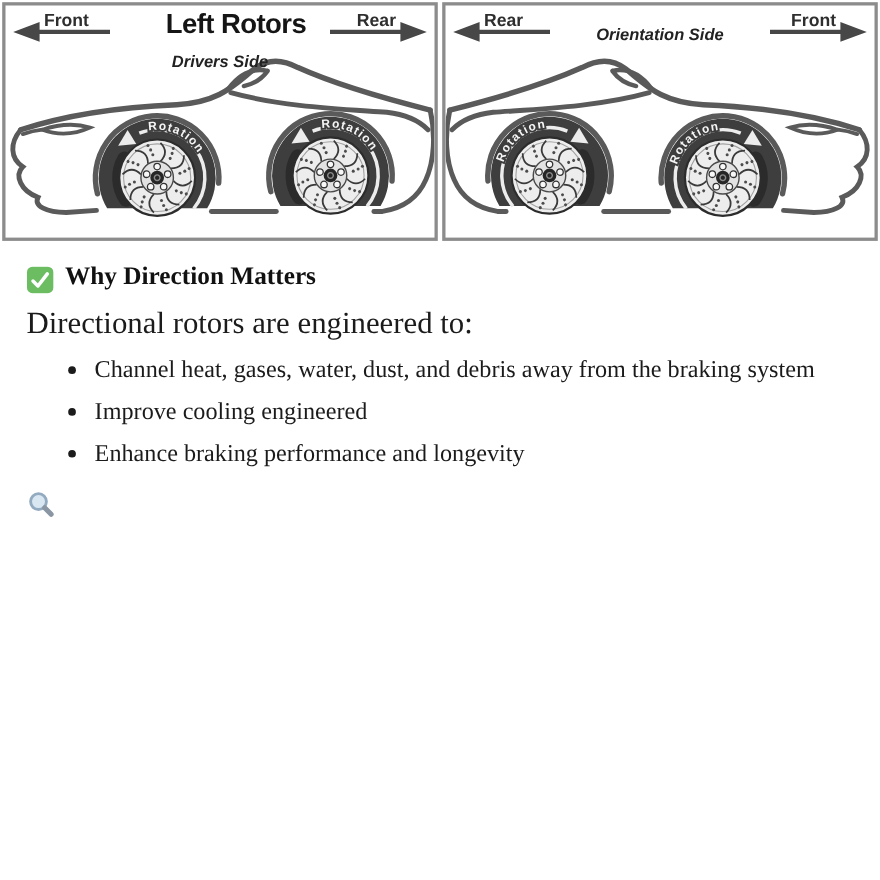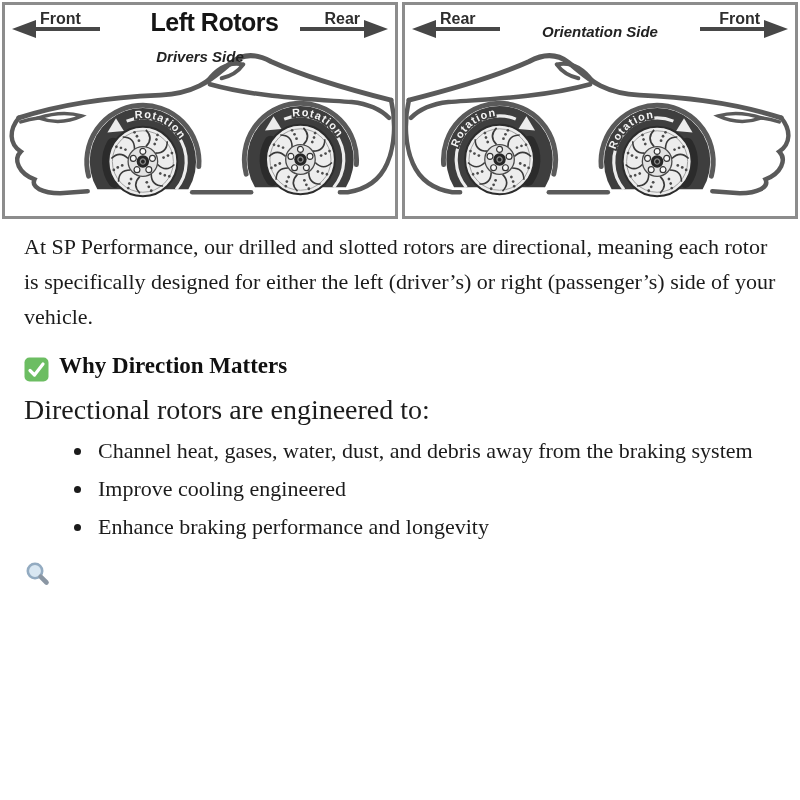--- a/index.html
+++ b/index.html
@@ -23,21 +23,21 @@
 
   
   .article{padding:0 20px 0 24px;}
   .intro{font-size:22px;line-height:35px;margin:10px 0 0 0;}
   .sec-head{display:flex;align-items:flex-end;gap:10px;font-size:23px;line-height:32px;margin:12px 0 0 0;}
   .sec-head .head-text{color:#111;}
   .sec-head.bold .head-text{font-weight:bold;}
   .sec-head.regular .head-text{font-weight:normal;color:#222;}
   .lead{font-size:28px;line-height:35px;margin:10px 0 0 0;}
   ul.blist{margin:6px 0 0 0;padding:0 0 0 58px;}
-  ul.blist li{font-size:22px;line-height:35px;margin:3px 12px;padding-left:4px;}
+  ul.blist li{font-size:22px;line-height:35px;margin:3px 0;padding-left:4px;}
   .gap-before{margin-top:16px;}
   .icon-box{flex:0 0 auto;display:flex;align-items:center;}
 </style>
 </head>
 <body>
 
 <svg width="0" height="0" style="position:absolute" aria-hidden="true">
   <defs>
 
     <g id="car-body" stroke="#5a5a5a" stroke-width="5" fill="none" stroke-linecap="round">
@@ -195,21 +195,20 @@
         <polygon points="90,20 66,11 66,18 2,18 2,22 66,22 66,29" fill="#474747"></polygon>
         <text x="62" y="15" text-anchor="end" class="dir-text">Front</text>
       </svg>
     </div>
   </div>
 
 </div>
 
 <div class="article">
 
-  <p class="intro">At SP Performance, our drilled and slotted rotors are directional, meaning each rotor is specifically designed for either the left (driver’s) or right (passenger’s) side of your vehicle.</p>
 
   <div class="sec-head bold gap-before">
     <span class="icon-box">
       <svg width="25" height="25" viewBox="0 0 25 25">
         <rect x="0.5" y="0.5" width="24" height="24" rx="5" fill="#6cbd62"></rect>
         <path d="M 6,13.5 L 10.5,18 L 19,7" stroke="#ffffff" stroke-width="3.2" fill="none" stroke-linecap="round" stroke-linejoin="round"></path>
       </svg>
     </span>
     <span class="head-text">Why Direction Matters</span>
   </div>

